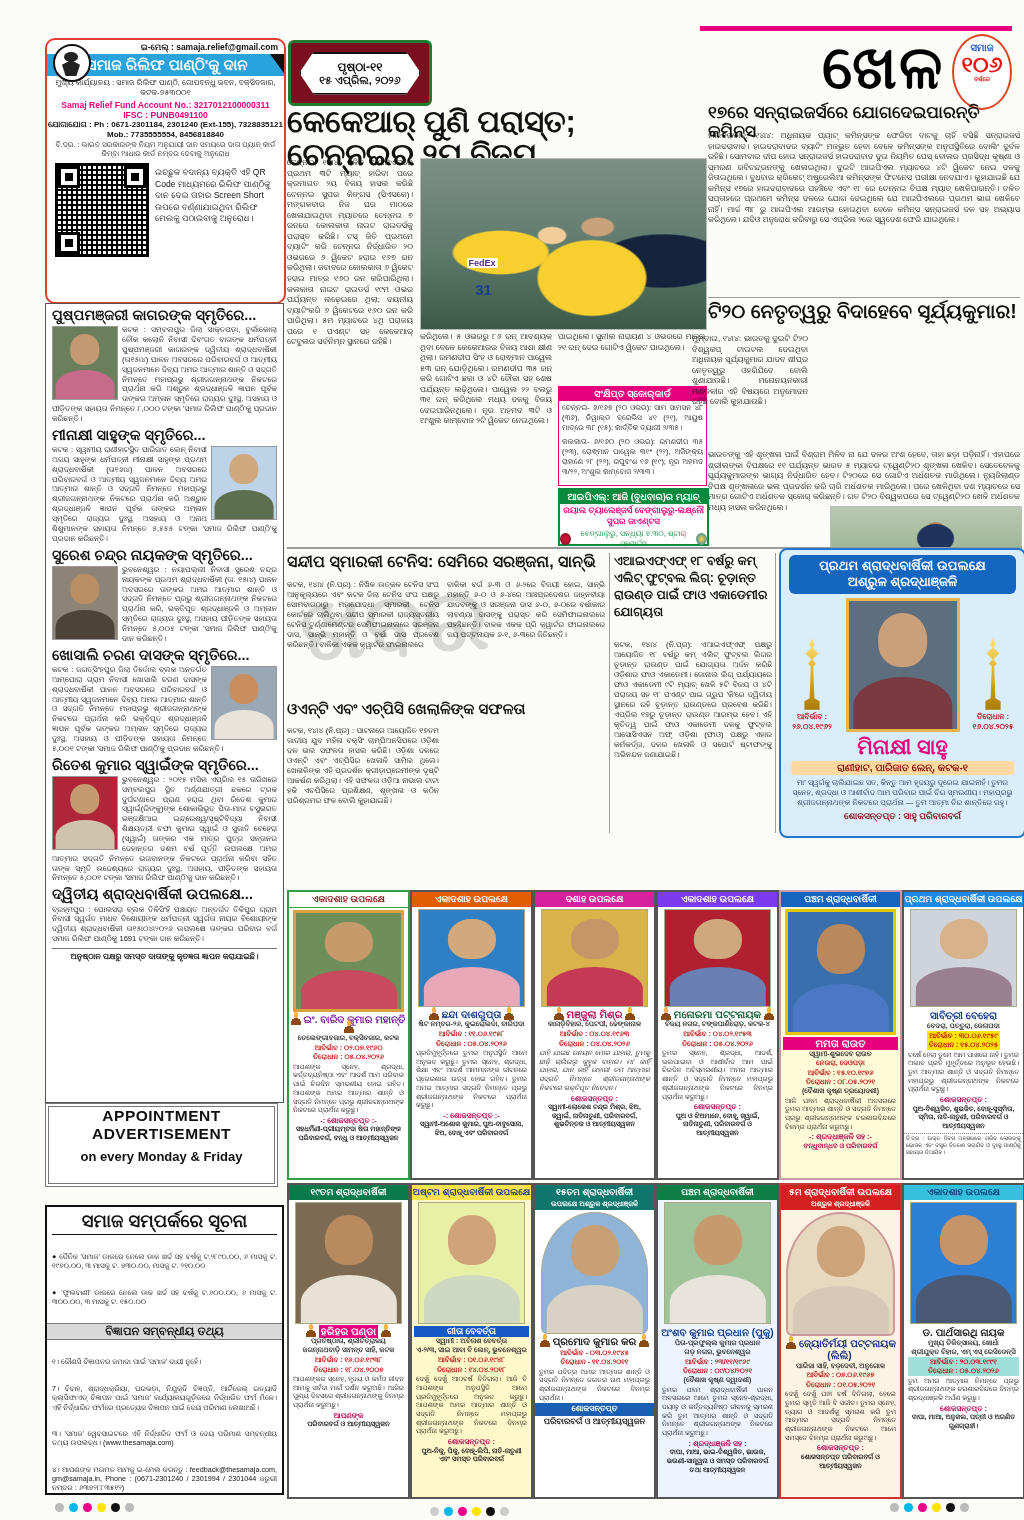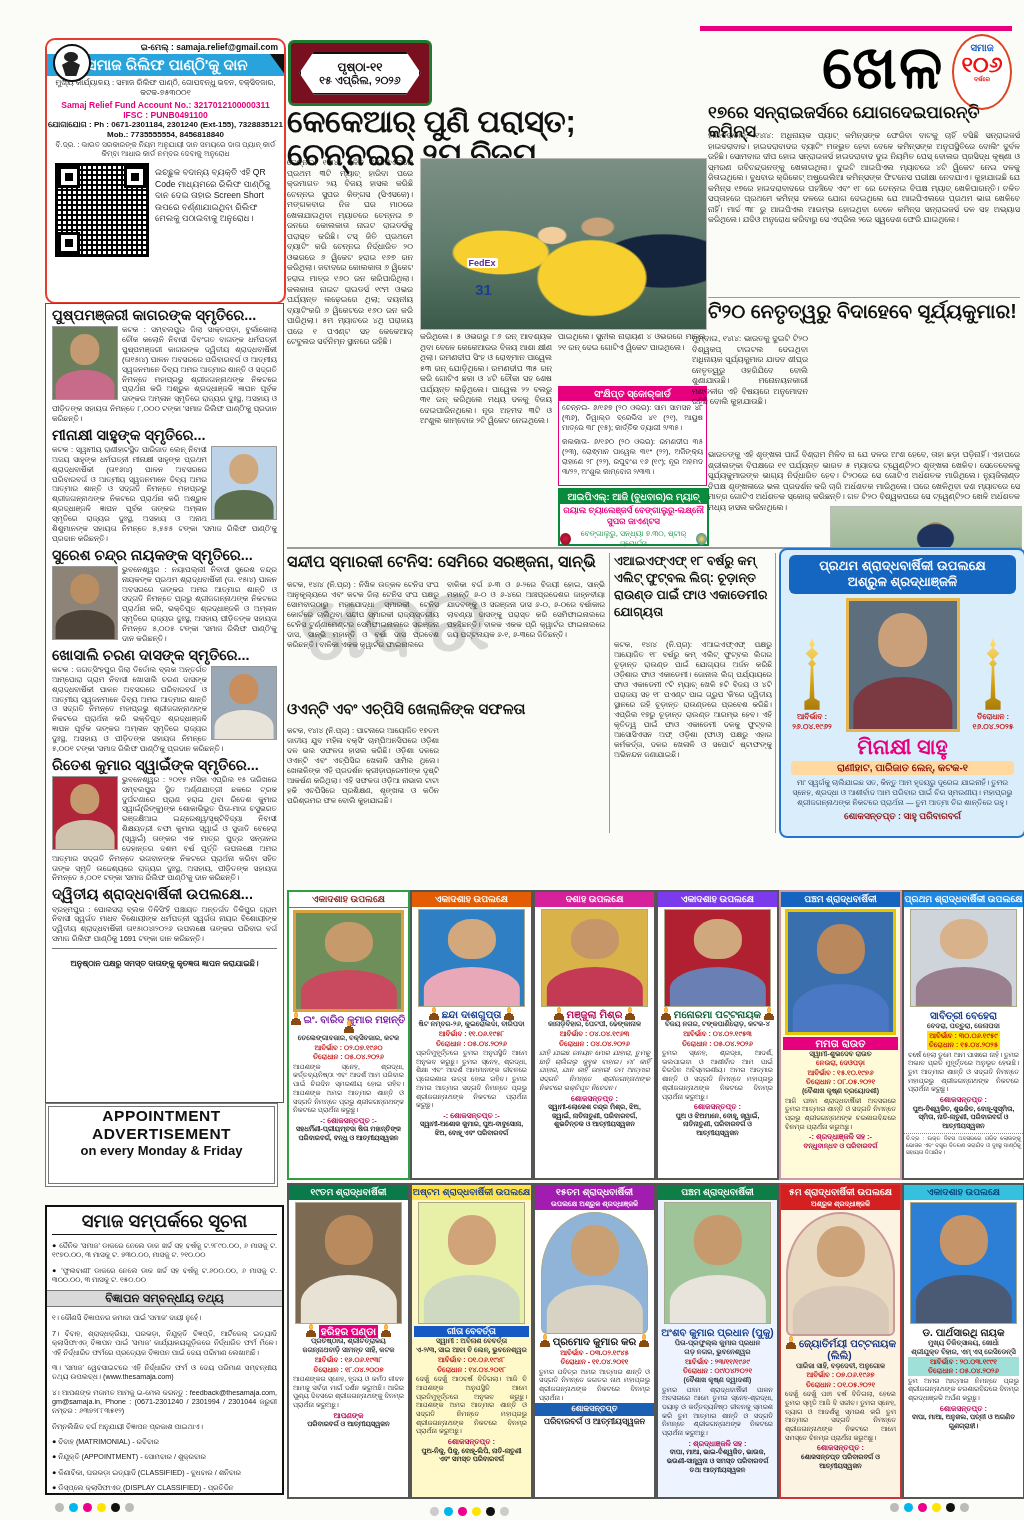--- a/index.html
+++ b/index.html
@@ -100,28 +100,28 @@
   .mnk .verse{font-size:7.6px;line-height:1.35;text-align:center;padding:1px 10px;color:#203050}
   .mnk .ft{color:#8a1010;font-weight:bold;font-size:9px;text-align:center;margin-top:2px}
 
   
   .membox{border:1.5px solid #555;background:#fff;padding:3px 6px}
   .memsec{margin-bottom:4px}
   .memsec h3{margin:1px 0 2px;font-size:14.5px;line-height:1.05}
   .memsec .bd{font-size:7.6px;line-height:1.3;text-align:justify}
   .mphoto{width:64px;height:72px;border:1px solid #999;margin:1px 4px 1px 0;float:left}
   .mphoto.r{float:right;margin:1px 0 1px 4px}
-  .closing{font-size:8px;font-weight:bold;text-align:center;border-top:1px solid #777;padding-top:10px}
+  .closing{font-size:8px;font-weight:bold;text-align:center;border-top:1px solid #777;padding-top:3px}
   .appt{border:4px double #777;background:#fff;text-align:center}
   .appt .l1{font-size:15.5px;font-weight:bold;letter-spacing:.5px;}
-  .appt .l2{font-size:13px;font-weight:bold;}
+  .appt .l2{font-size:13px;font-weight:bold;margin-top:6px}
   .infobox{border:2px solid #111;background:#fff;padding:2px 5px}
   .infobox .t1{font-size:18px;font-weight:bold;text-align:center;border-bottom:1.5px solid #111;padding:2px 0}
   .infobox .t2{font-size:11.5px;font-weight:bold;text-align:center;background:#d9d9d9;margin:2px -5px;padding:1px 0;border-top:1px solid #777;border-bottom:1px solid #777}
-  .infobox .it{font-size:7.2px;line-height:1.3;text-align:justify;margin:6px 0}
+  .infobox .it{font-size:7.2px;line-height:1.3;text-align:justify;margin:17px 0}
   .infobox .sign{font-size:7.6px;font-weight:bold;text-align:right;font-style:italic}
   .dot{width:9px;height:9px;border-radius:50%;display:inline-block;margin-right:5px}
 
   
   .sbanner{background:linear-gradient(180deg,#c9c9c9,#8e8e8e);border-top:3px solid #222;border-bottom:3px solid #222;position:relative;overflow:hidden}
   .sbanner .tx{font-size:34px;font-weight:bold;color:#e01010;text-align:center;line-height:44px;text-shadow:1px 1px 0 #fff,-1px -1px 0 #fff,0 0 4px #fff;letter-spacing:6px}
   .sbanner::before{content:"";position:absolute;left:6px;top:6px;width:200px;height:34px;background:
      radial-gradient(circle at 15% 50%,#f3f3f3 0 8%,transparent 9%),
      radial-gradient(circle at 30% 30%,#ececec 0 7%,transparent 8%),
      radial-gradient(circle at 45% 60%,#f7f7f7 0 8%,transparent 9%),
@@ -151,21 +151,21 @@
   .diya::before{content:"";position:absolute;left:4px;top:-5px;width:4px;height:6px;border-radius:50% 50% 50% 50%/60% 60% 40% 40%;background:radial-gradient(#ffd24a,#f07d12)}
 
   .c11{border-color:#2f9e44}.c11 .hd{background:#fff;color:#8a1c1c;border-bottom:1.5px solid #2f9e44}.c11 .nm{color:#7a1fa0}
   .c12 .hd{background:#e35d05}.c12 .nm{color:#103a8c}
   .c13 .hd{background:#d6219c}.c13 .nm{color:#b00050}
   .c14 .hd{background:#7c3aed}.c14 .nm{color:#0a5c2e}
   .c15{background:#fffbd9;border-color:#c9a}.c15 .hd{background:#1565c0}.c15 .nm{background:#e6007e;color:#fff;margin:0 2px}
   .c16 .hd{background:#1e88e5}.c16 .nm{color:#103a8c}
   .c21 .hd{background:#0b7a4b}.c21 .nm{background:#e6007e;color:#fff;margin:0 2px}
   .c22{background:#fff8c9}.c22 .hd{background:#ffe34d;color:#143a8c}.c22 .nm{background:#1659c4;color:#fff;margin:0 2px;font-size:9px}
-  .c23 .hd{background:#a21caf}.c23 .nm{color:#111}.c23 .ftband{background:#1a5fb4;color:#fff;font-weight:bold;font-size:8px;padding:1px 0}.c23 .ft{font-size:8.4px}
+  .c23 .hd{background:#0f766e}.c23 .nm{color:#111}.c23 .ftband{background:#1a5fb4;color:#fff;font-weight:bold;font-size:8px;padding:1px 0}.c23 .ft{font-size:8.4px}
   .c24 .hd{background:#0e7d46}.c24{background:#eef4ff}.c24 .nm{color:#103a8c}
   .c25{background:#fdf3e3;border-color:#c33}.c25 .hd{background:#d42020}.c25 .nm{color:#15317e}
   .c26 .hd{background:#35c0dd;color:#06407a}.c26 .photo{background:#2d7fd6}.c26 .nm{color:#111}.c26 .dates{background:#9fe0d8;margin:0 4px}
 
   .portrait{position:relative;overflow:hidden}
   .portrait::before{content:"";position:absolute;left:50%;top:10%;width:46%;height:42%;transform:translateX(-50%);background:var(--skin,#c99c74);border-radius:48% 48% 44% 44%}
   .portrait::after{content:"";position:absolute;left:50%;bottom:-6%;width:92%;height:46%;transform:translateX(-50%);background:var(--cloth,#a24a6e);border-radius:50% 50% 0 0}
 </style>
 </head>
 <body>

